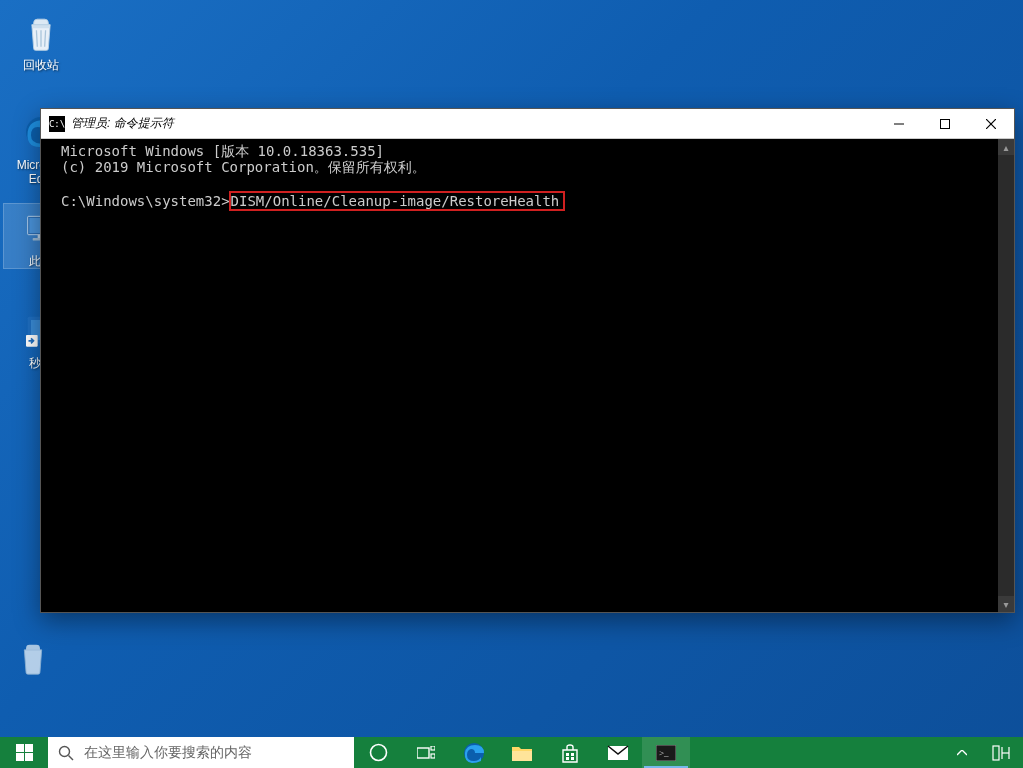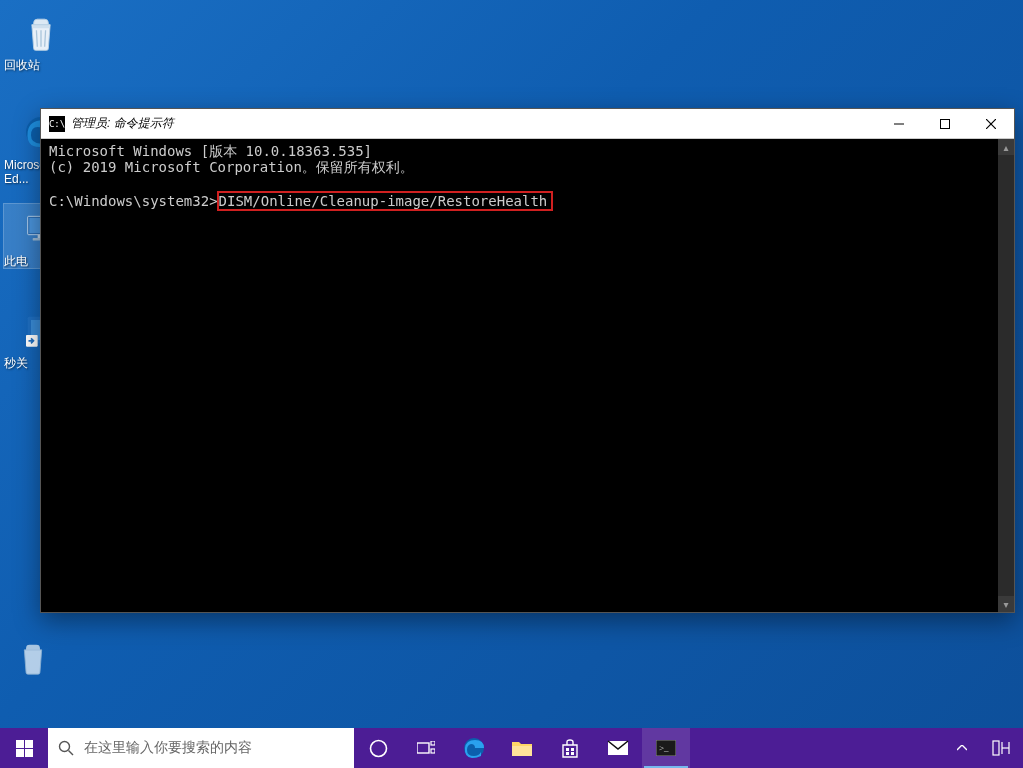--- a/index.html
+++ b/index.html
@@ -1,42 +1,42 @@
 <!DOCTYPE html>
 <html><head>
 <meta charset="utf-8">
 <style>
   * { margin: 0; padding: 0; box-sizing: border-box; }
   html, body { width: 1023px; height: 768px; overflow: hidden; font-family: "Segoe UI", Tahoma, sans-serif; }
   body { background: linear-gradient(135deg, #1a6fc4 0%, #0f5db0 40%, #0d4f9a 100%); position: relative; }
 
   
   .desktop { position: absolute; inset: 0; }
-  .desktop-icon { position: absolute; width: 74px; color: #fff; font-size: 12px; cursor: pointer; }
+  .desktop-icon { position: absolute; width: 74px; text-align: center; color: #fff; font-size: 12px; cursor: pointer; }
   .desktop-icon .glyph { width: 48px; height: 48px; margin: 0 auto 2px; display: flex; align-items: center; justify-content: center; }
   .desktop-icon .label { text-shadow: 1px 1px 2px rgba(0,0,0,.6); line-height: 14px; }
   .desktop-icon.selected { background: rgba(255,255,255,.15); outline: 1px solid rgba(255,255,255,.3); }
 
   
   .cmd-window { position: absolute; left: 40px; top: 108px; width: 975px; height: 505px; background: #000; border: 1px solid #555; box-shadow: 0 8px 24px rgba(0,0,0,.4); display: flex; flex-direction: column; }
   .titlebar { height: 30px; background: #fff; display: flex; align-items: center; color: #000; font-size: 12px; border-bottom: 1px solid #ccc; }
   .titlebar .sysicon { width: 16px; height: 16px; margin: 0 6px 0 8px; background: #000; display:inline-flex; align-items:center; justify-content:center; color:#fff; font-size:9px; font-family: Consolas, monospace; }
   .titlebar .title { flex: 0 0 auto; font-style: italic; }
   .titlebar .spacer { flex: 1; }
   .title-btn { width: 46px; height: 30px; display: flex; align-items: center; justify-content: center; font-size: 14px; cursor: pointer; color:#000; }
 
   .cmd-body { flex: 1; position: relative; overflow: hidden; }
-  .cmd-content { position:absolute; inset:0 16px 0 0; padding: 4px 8px; font-family: Consolas, "SimSun", monospace; font-size: 14px; line-height: 16px; color: #ccc; white-space: pre; }
+  .cmd-content { position:absolute; inset:0 16px 0 0; padding: 4px 20px; font-family: Consolas, "SimSun", monospace; font-size: 14px; line-height: 16px; color: #ccc; white-space: pre; }
   .highlight-box { border: 2px solid #d02020; display: inline-block; padding: 0 4px 0 0; margin-left:-1px;}
   .scroll-track { position:absolute; right:0; top:0; bottom:0; width:16px; background:#2b2b2b; }
   .scroll-btn { width:16px; height:16px; background:#3a3a3a; color:#999; font-size:10px; display:flex; align-items:center; justify-content:center; cursor:pointer;}
   .scroll-btn.down { position:absolute; bottom:0; }
 
   
-  .taskbar { position: absolute; left: 0; right: 0; bottom: 0; height: 40px; background: #4c1d95; display: flex; align-items: stretch; color: #fff; }
+  .taskbar { position: absolute; left: 0; right: 0; bottom: 0; height: 31px; background: #15803d; display: flex; align-items: stretch; color: #fff; }
   .start-btn { width: 48px; display:flex; align-items:center; justify-content:center; cursor:pointer; }
   .start-btn svg { width:17px; height:17px; }
 
   .searchbox { width: 306px; background: #fff; display:flex; align-items:center; padding: 0 10px; color:#666; font-size:14px; cursor:text; gap:10px;}
   .searchbox .mag { width:16px; height:16px; }
 
   .task-item { width: 48px; display:flex; align-items:center; justify-content:center; cursor:pointer; position:relative;}
   .task-item.active { background: rgba(255,255,255,.12); }
   .task-item.active::after { content:""; position:absolute; left:2px; right:2px; bottom:0; height:2px; background:#76b9ed; }
 

